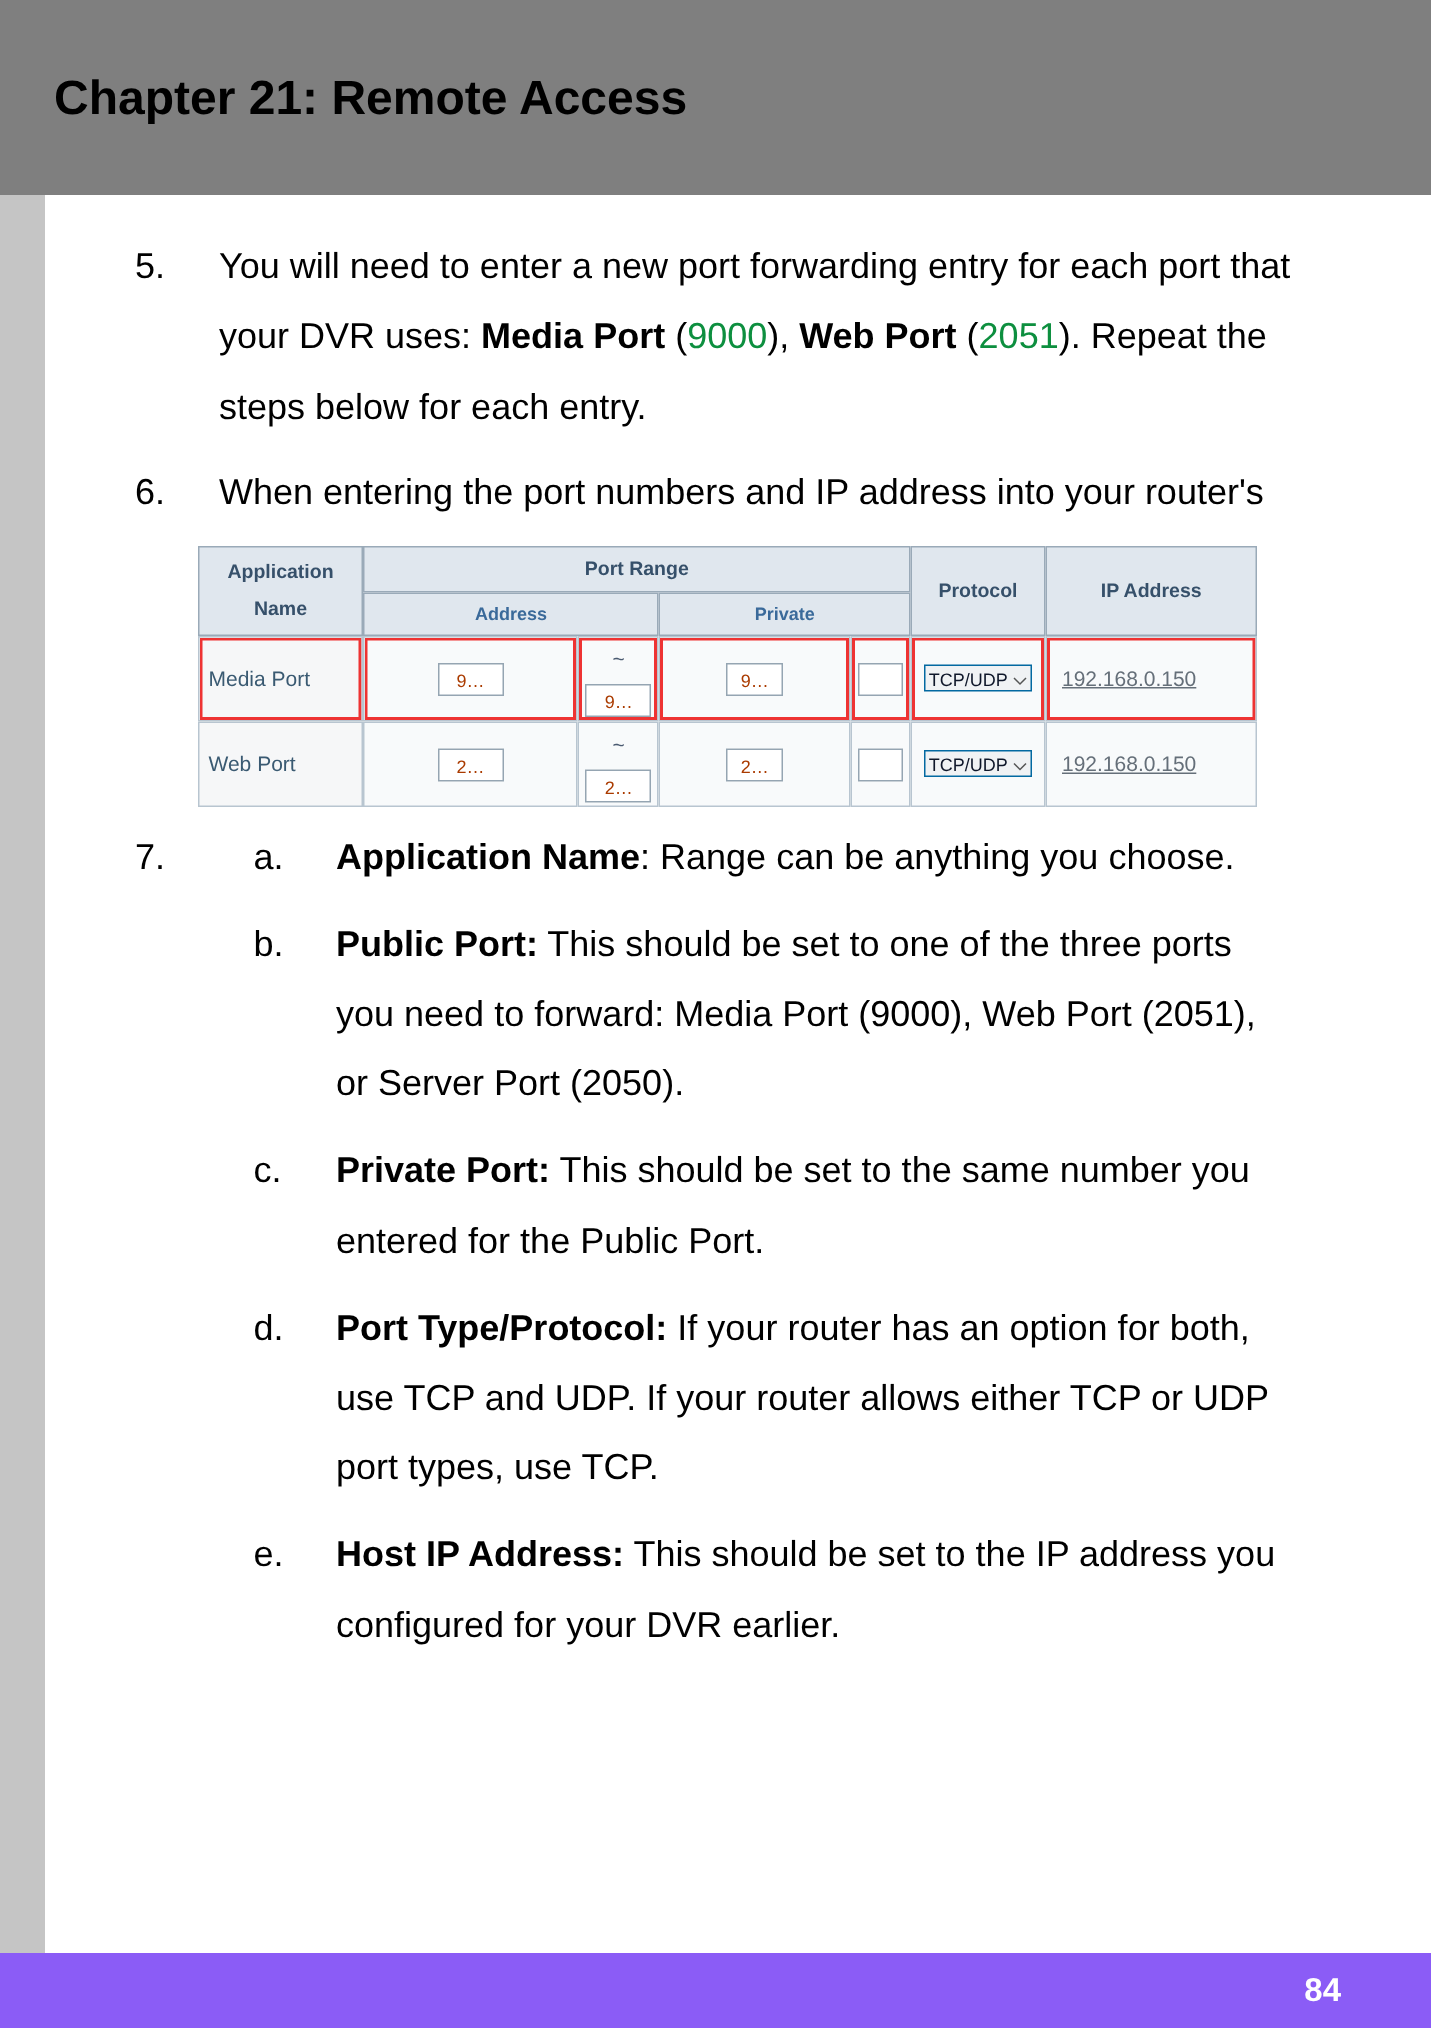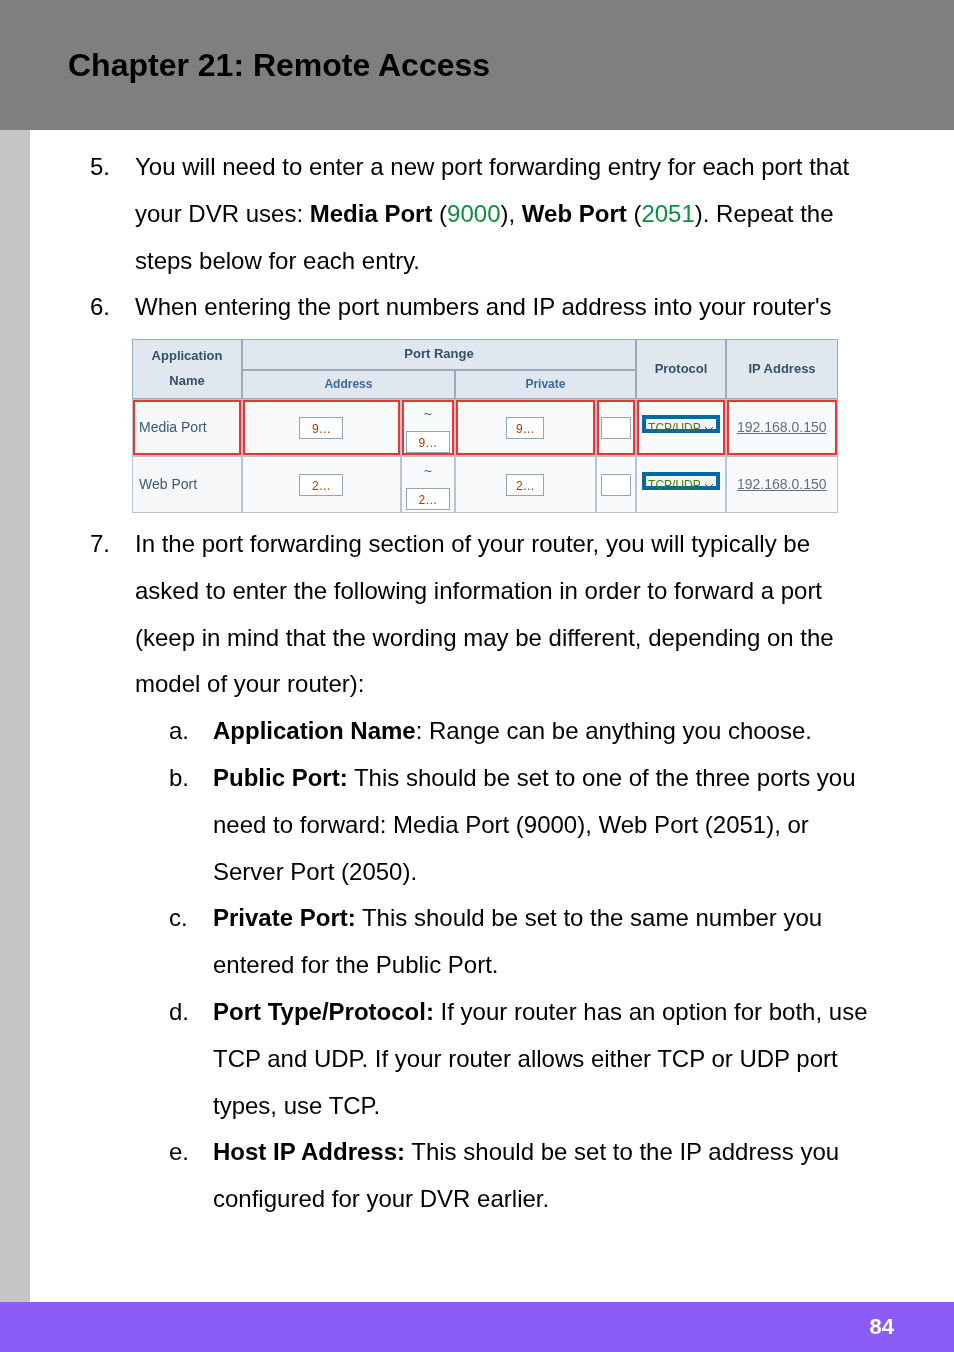--- a/index.html
+++ b/index.html
@@ -13,21 +13,21 @@
     color: #000;
     position: relative;
     overflow: hidden;
   }
   .header-band {
     background: #7f7f7f;
     height: 130px;
     width: 100%;
     display: flex;
     align-items: center;
-    padding-left: 68px;
+    padding-left: 36px;
   }
   .header-title {
     font-size: 32px;
     font-weight: bold;
     color: #000;
   }
   .content {
     padding: 14px 80px 0 80px;
     line-height: 1.9;
   }
@@ -40,21 +40,21 @@
     position: relative;
     padding-left: 55px;
     margin-bottom: 0;
   }
   ol.num-list > li .num {
     position: absolute;
     left: 10px;
     top: 0;
     font-size: 24px;
   }
-  .para { margin: 0; font-size: 24px; line-height: 1.95; }
+  .para { margin: 11px; font-size: 24px; line-height: 1.95; }
   .accent { color: #0d8f3f; }
   b { font-weight: bold; }
 
   
   .router-wrap {
     margin: 8px 0 8px 52px;
     width: 706px;
   }
   .router-wrap table {
     border-collapse: separate;
@@ -99,24 +99,24 @@
     background: #fff;
     vertical-align: middle;
     font-size: 12px;
     color: #aa3b00;
     line-height: 22px;
     overflow: hidden;
     white-space: nowrap;
   }
   .proto {
     display: inline-block;
-    border: 4px solid #0369a1;
+    border: 1px solid #0369a1;
     background: #f0f2f4;
     font-size: 12px;
-    color: #4d7c0f;
+    color: #0f172a;
     padding: 0 2px;
     height: 18px;
     line-height: 18px;
     white-space: nowrap;
   }
   .proto svg { vertical-align: middle; }
 
   
   ol.alpha-list {
     list-style: none;
@@ -186,21 +186,21 @@
     </li>
   </ol>
 
   <div class="router-wrap">
     <table>
       <tbody>
           <tr>
         <th rowspan="2" style="width:110px;">Application Name</th>
         <th colspan="4">Port Range</th>
         <th rowspan="2" style="width:90px;">Protocol</th>
-        <th rowspan="2" style="width:112px;">IP Address</th>
+        <th rowspan="2" style="width:141px;">IP Address</th>
       </tr>
       <tr class="sub">
         <th colspan="2">Address</th>
         <th colspan="2">Private</th>
       </tr>
       <tr class="redrow">
         <td class="appname">Media Port</td>
         <td style="text-align:center;"><span class="minifield">9…</span></td>
         <td style="text-align:center;width:28px;"><span>~</span> <span class="minifield">9…</span></td>
         <td style="text-align:center;"><span class="minifield" style="width:38px;">9…</span></td>
@@ -226,21 +226,20 @@
         <td class="ipcell">192.168.0.150</td>
       </tr>
     </tbody>
       </table>
   </div>
 
   <ol class="num-list">
 
     <li>
       <span class="num">7.</span>
-      <p class="para">In the port forwarding section of your router, you will typically be asked to enter the following information in order to forward a port (keep in mind that the wording may be different, depending on the model of your router):</p>
 
       <div class="sub-wrap">
         <ol class="alpha-list">
           <li>
             <span class="alpha">a.</span>
             <p class="para"><b>Application Name</b><span>: Range can be anything you choose.</span></p>
           </li>
           <li>
             <span class="alpha">b.</span>
             <p class="para"><b>Public Port:</b><span> This should be set to one of the three ports you need to forward: Media Port (9000), Web Port (2051), or Server Port (2050).</span></p>

